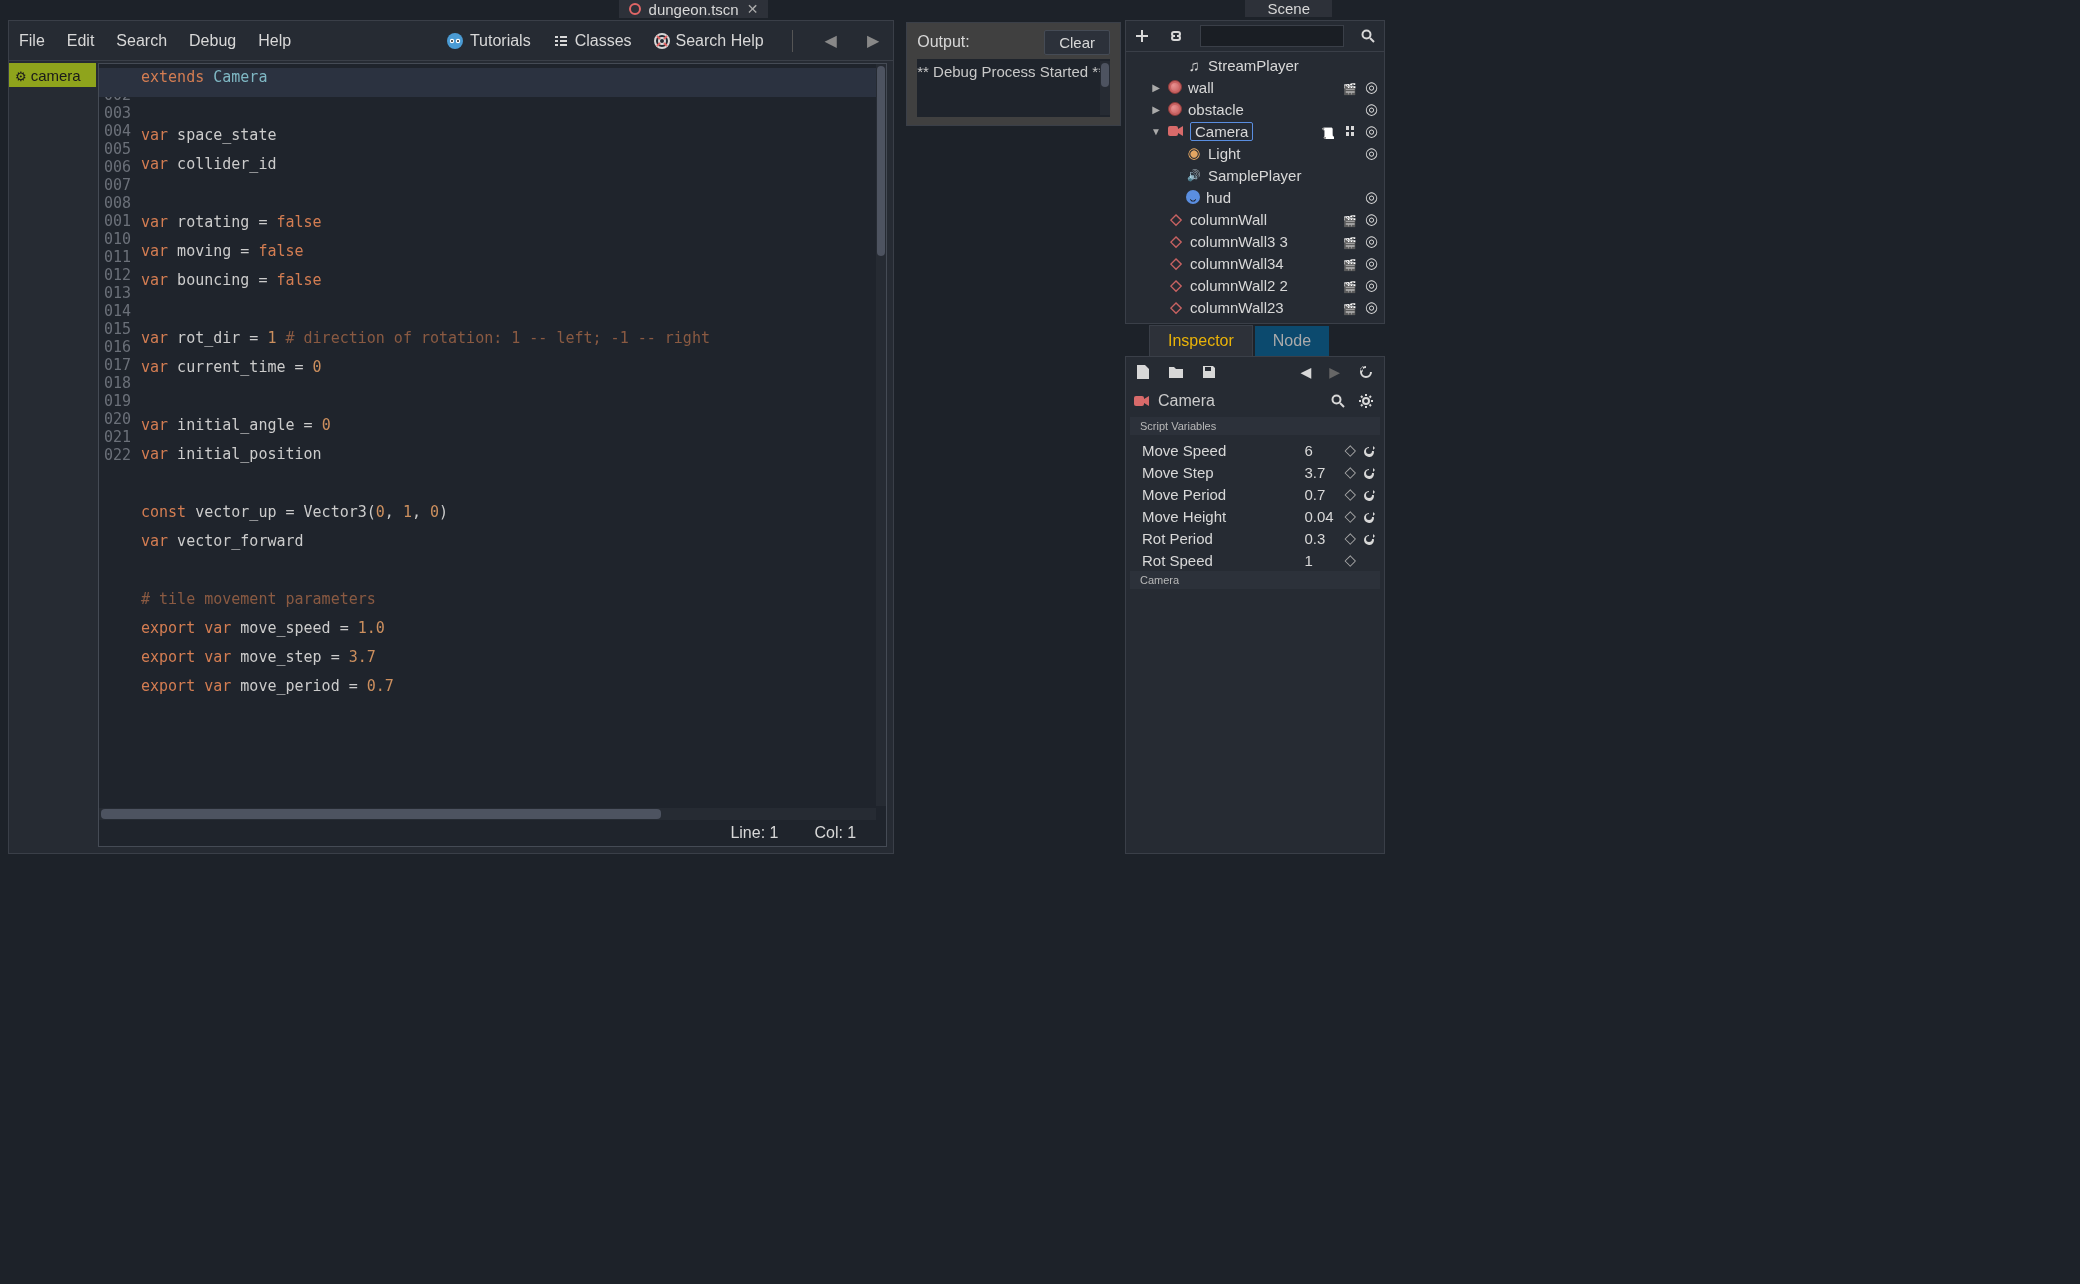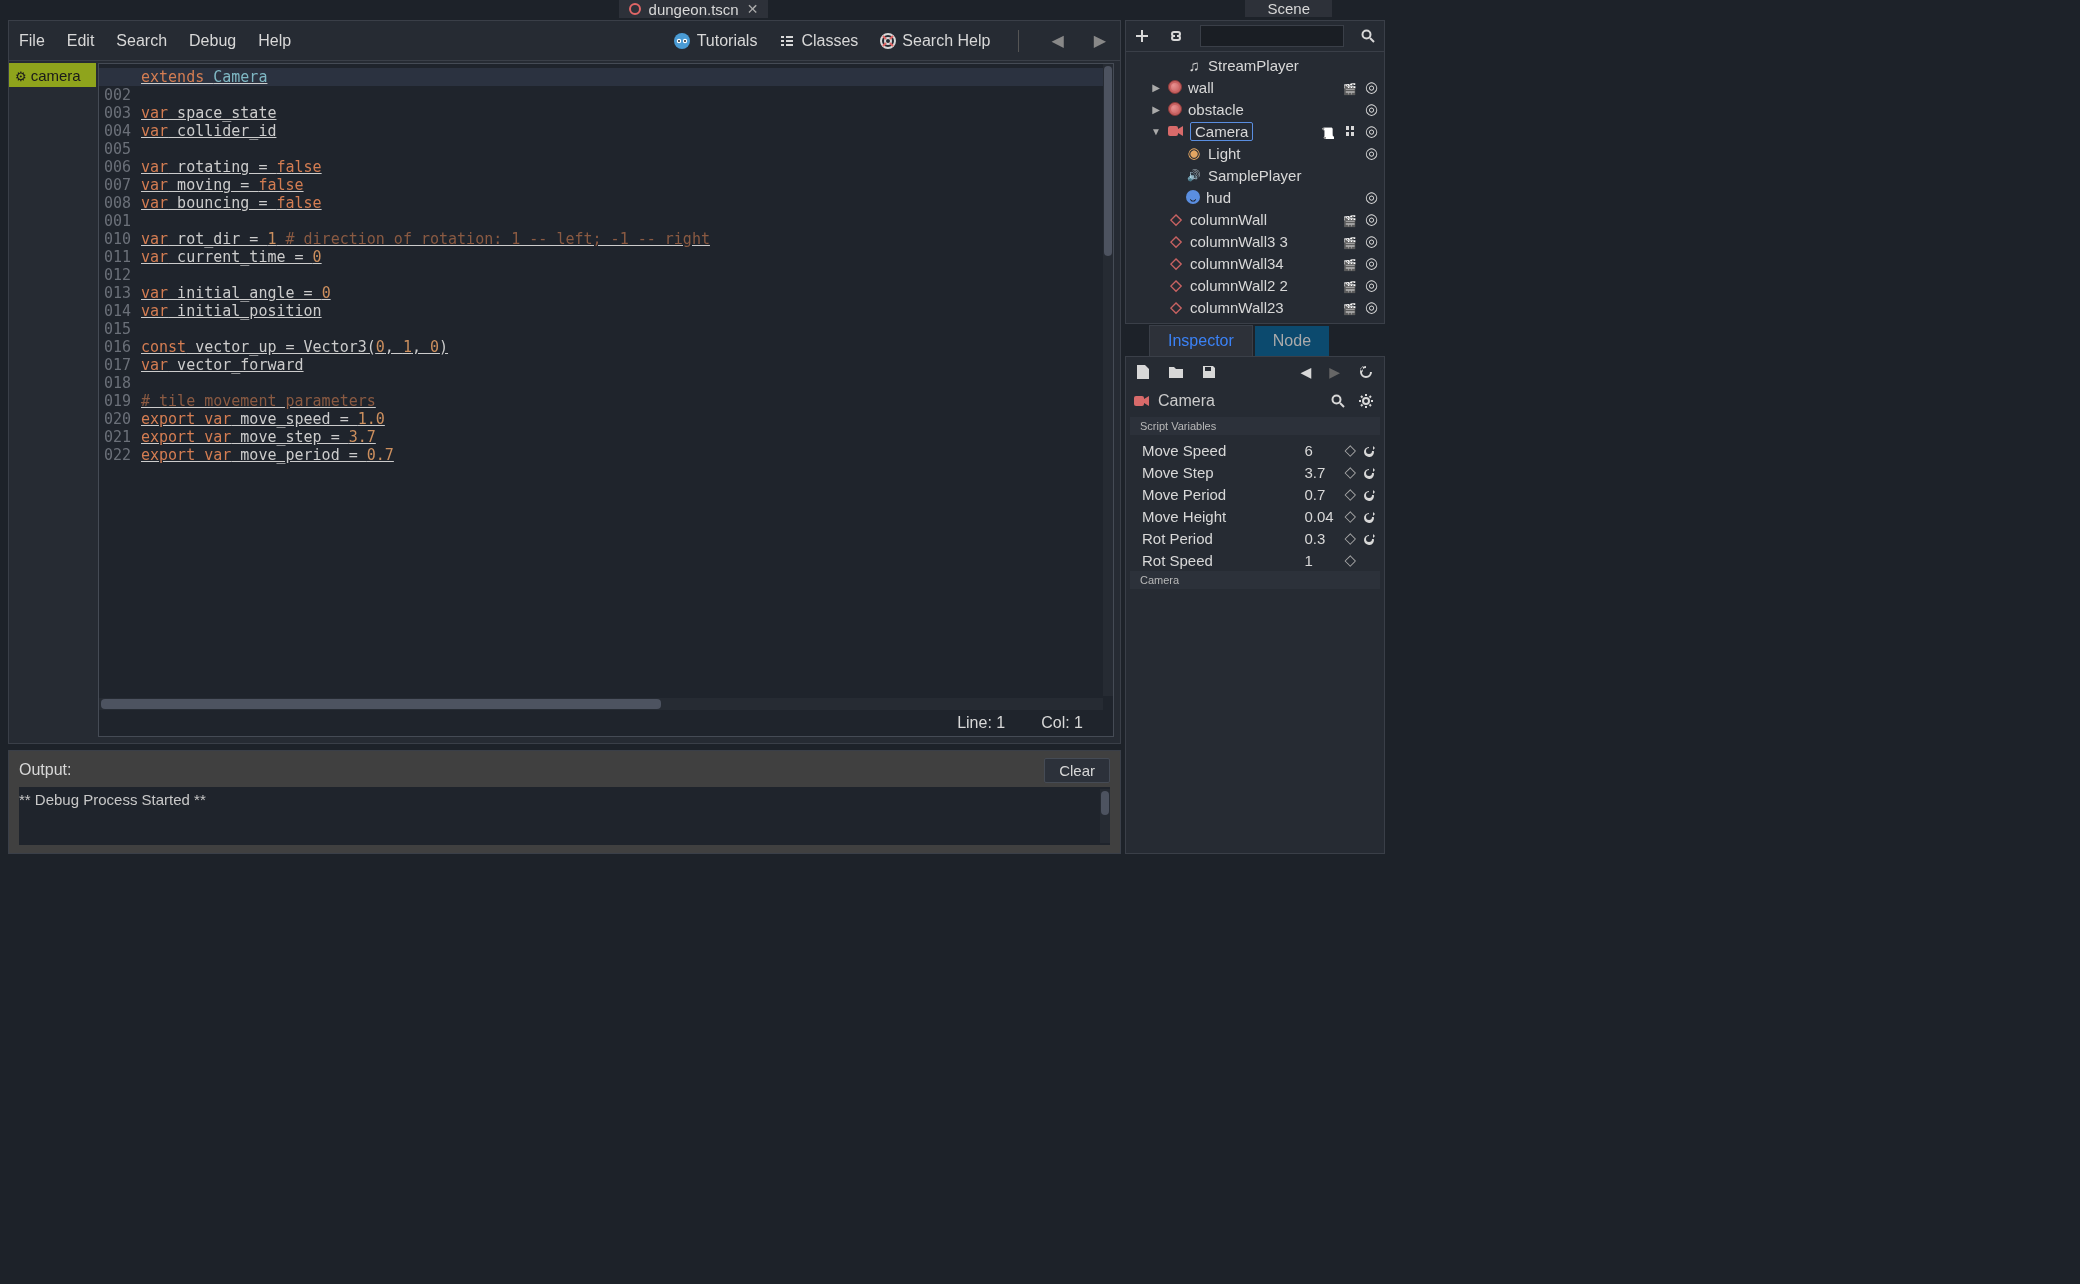--- a/index.html
+++ b/index.html
@@ -121,21 +121,21 @@
   color: #6b7079;
   padding-top: 4px;
 }
 .code-gutter div { height: 18px; padding-right: 4px; }
 .code-lines {
   position: absolute;
   left: 42px; top: 0; right: 10px;
   padding-top: 4px;
   white-space: pre;
 }
-.code-lines .line { height: 18px; text-decoration: underline; }
+.code-lines .line { height: 29px; }
 .code-lines .hl-line { background: #2b3240; margin-left:-42px; padding-left:42px; margin-right:-10px; padding-right:10px; }
 .kw { color: #d47d52; }
 .type { color: #7fb8c4; }
 .num { color: #cc8f5e; }
 .cmt { color: #8a5a42; }
 .vscroll {
   position: absolute; right: 0; top: 0; bottom: 14px; width: 10px; background: #262b33;
 }
 .vscroll .thumb { position:absolute; left:1px; right:1px; top:2px; height:190px; background:#4d5360; border-radius:4px; }
 .hscroll {
@@ -269,21 +269,21 @@
 }
 .insp-tab {
   padding: 6px 18px;
   background: #0c4a6e;
   color: #aaa;
   font-size: 16px;
   cursor: pointer;
 }
 .insp-tab.active {
   background: #2d3139;
-  color: #3b82f6;
+  color: #eab308;
   border: 1px solid #3a3f48;
   border-bottom: none;
 }
 
 .inspector-body {
   flex: 1;
   background: #262b33;
   border: 1px solid #3a3f48;
   display: flex;
   flex-direction: column;
@@ -338,21 +338,21 @@
   <div class="scene-tab">
     <span class="circle-icon"></span>
     <span>dungeon.tscn</span>
     <span class="close-x">✕</span>
   </div>
   <div class="scene-dock-tab">Scene</div>
 </div>
 
 <div class="main-area">
 
-  <div style="flex:1; display:flex; flex-direction:column; min-width:0;">
+  <div style="flex:1; display:flex; flex-direction:row; min-width:0;">
 
     <div class="left-main">
       <div class="menubar">
         <span class="menu-item">File</span>
         <span class="menu-item">Edit</span>
         <span class="menu-item">Search</span>
         <span class="menu-item">Debug</span>
         <span class="menu-item">Help</span>
         <span class="spacer"></span>
         <span class="help-item">

